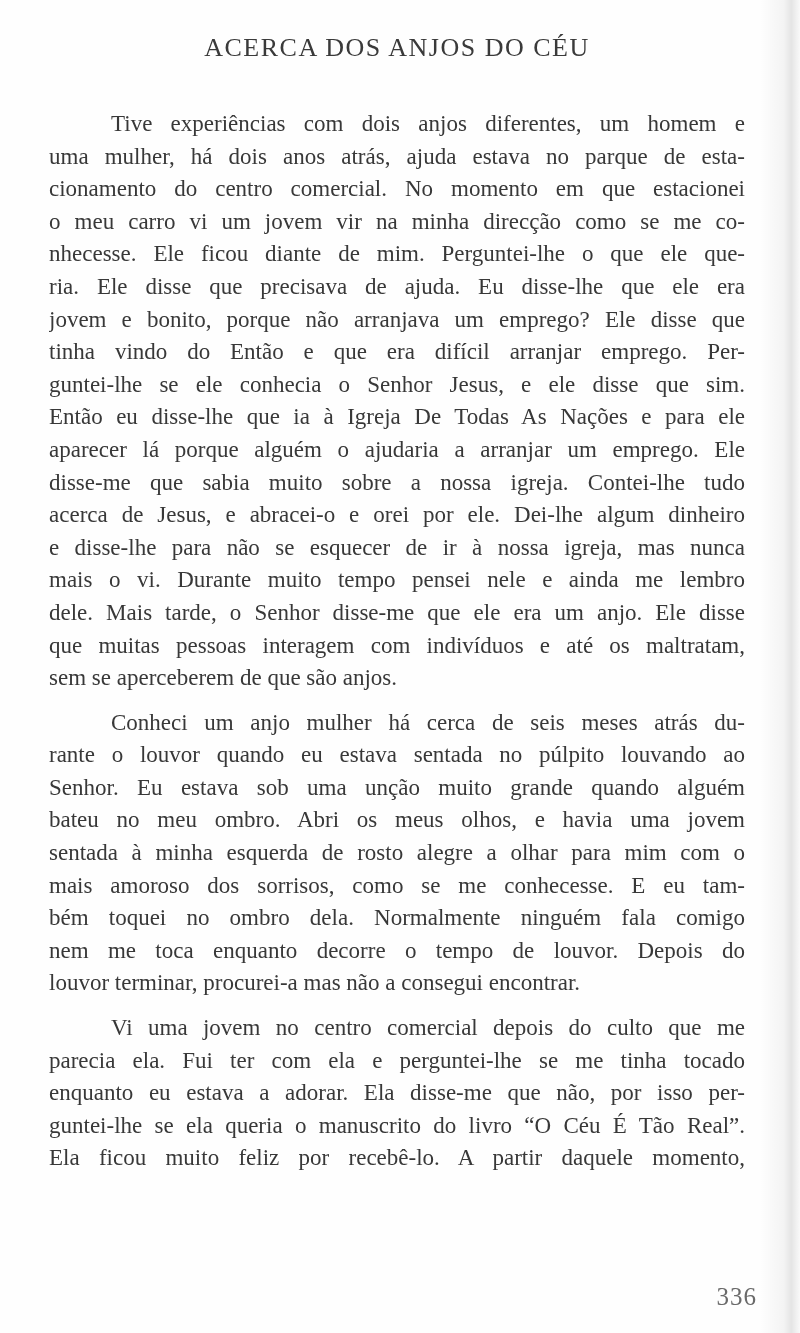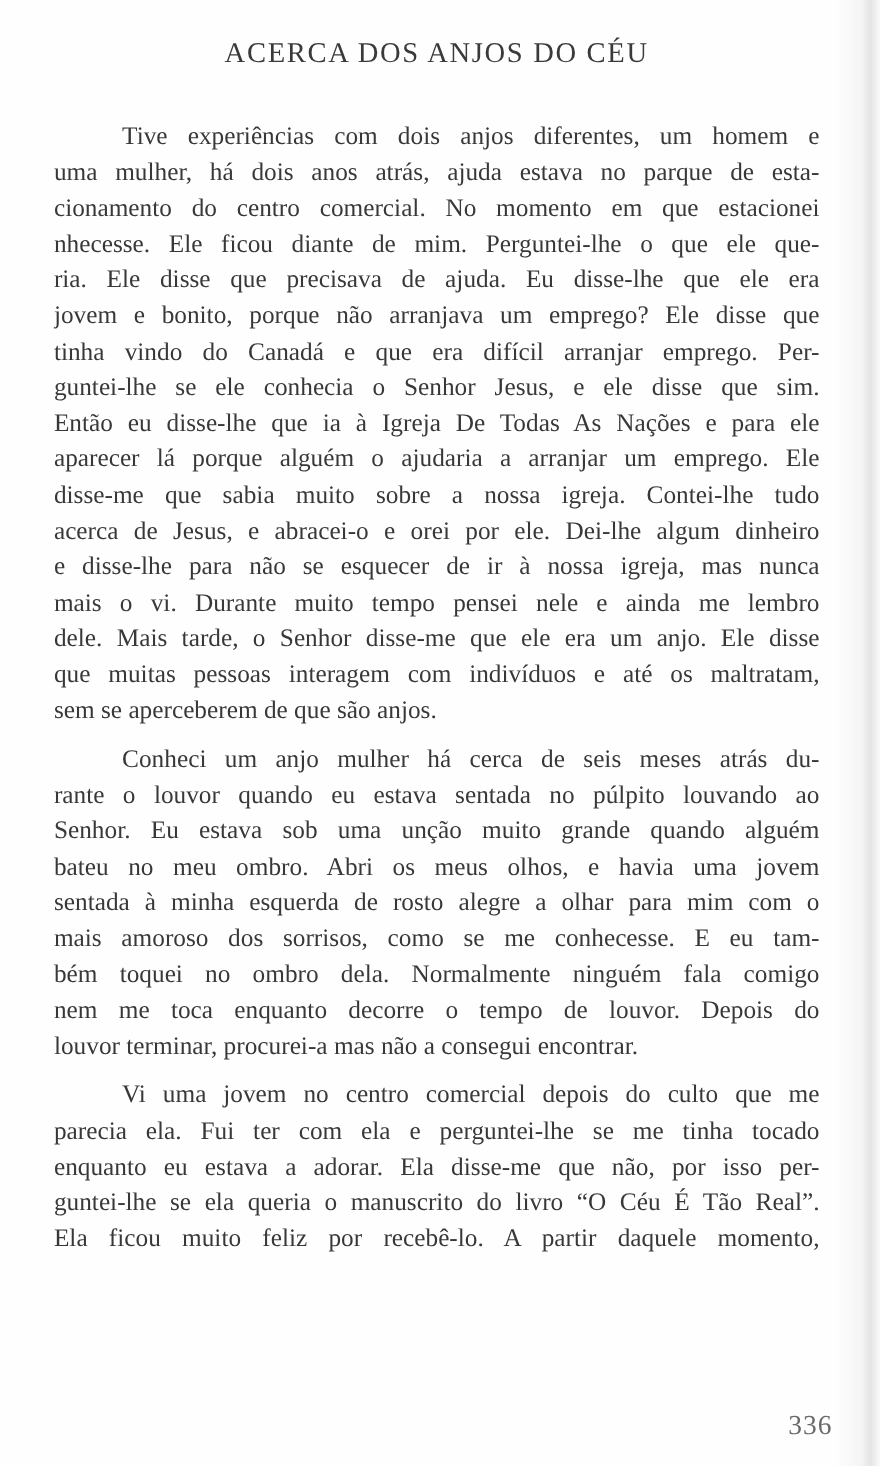--- a/index.html
+++ b/index.html
@@ -75,24 +75,25 @@
 <div class="page">
   <div class="scan-edge"></div>
 
   <div class="heading">ACERCA DOS ANJOS DO CÉU</div>
 
   <div class="body-text">
     <div class="paragraph">
         <div class="line first">Tive experiências com dois anjos diferentes, um homem e</div>
         <div class="line">uma mulher, há dois anos atrás, ajuda estava no parque de esta-</div>
         <div class="line">cionamento do centro comercial. No momento em que estacionei</div>
+        <div class="line">o meu carro vi um jovem vir na minha direcção como se me co-</div>
         <div class="line">nhecesse. Ele ficou diante de mim. Perguntei-lhe o que ele que-</div>
         <div class="line">ria. Ele disse que precisava de ajuda. Eu disse-lhe que ele era</div>
         <div class="line">jovem e bonito, porque não arranjava um emprego? Ele disse que</div>
-        <div class="line">tinha vindo do Canadá e que era difícil arranjar emprego. Per-</div>
+        <div class="line">tinha vindo do Então e que era difícil arranjar emprego. Per-</div>
         <div class="line">guntei-lhe se ele conhecia o Senhor Jesus, e ele disse que sim.</div>
         <div class="line">Então eu disse-lhe que ia à Igreja De Todas As Nações e para ele</div>
         <div class="line">aparecer lá porque alguém o ajudaria a arranjar um emprego. Ele</div>
         <div class="line">disse-me que sabia muito sobre a nossa igreja. Contei-lhe tudo</div>
         <div class="line">acerca de Jesus, e abracei-o e orei por ele. Dei-lhe algum dinheiro</div>
         <div class="line">e disse-lhe para não se esquecer de ir à nossa igreja, mas nunca</div>
         <div class="line">mais o vi. Durante muito tempo pensei nele e ainda me lembro</div>
         <div class="line">dele. Mais tarde, o Senhor disse-me que ele era um anjo. Ele disse</div>
         <div class="line">que muitas pessoas interagem com indivíduos e até os maltratam,</div>
         <div class="line last">sem se aperceberem de que são anjos.</div>

